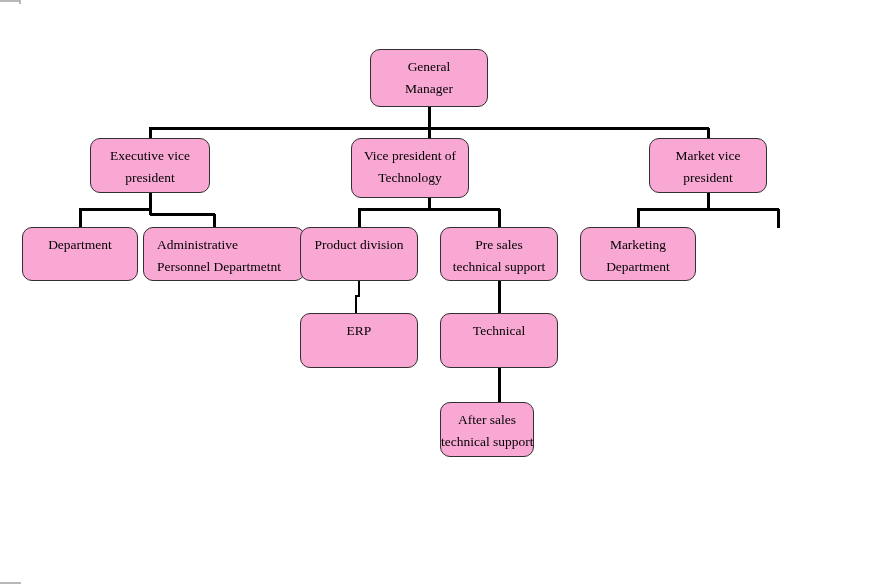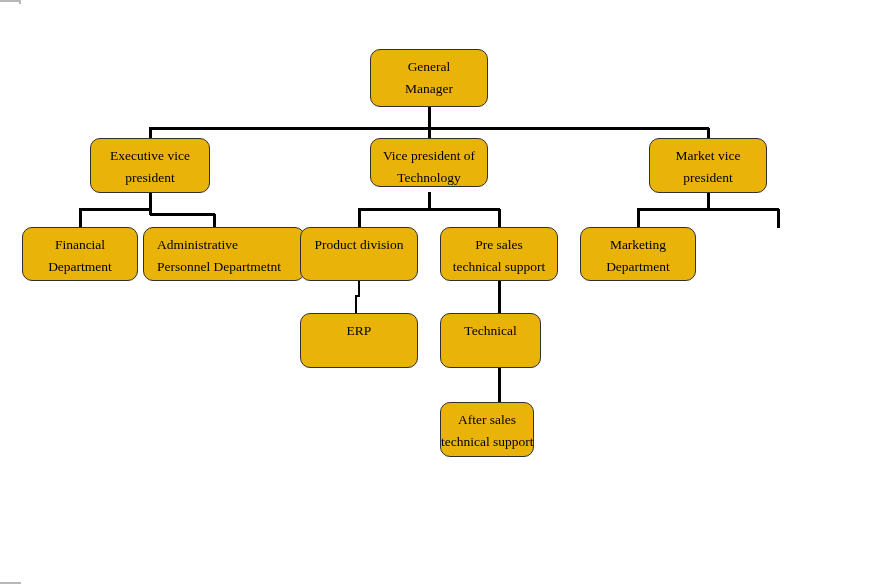--- a/index.html
+++ b/index.html
@@ -18,43 +18,43 @@
     background: #ffffff;
   }
   #connectors {
     position: absolute;
     left: 0; top: 0;
     width: 891px; height: 585px;
   }
   .node {
     position: absolute;
     box-sizing: border-box;
-    background: #eab308;
+    background: #f9a8d4;
     border: 1.4px solid #303030;
     border-radius: 10px;
     font-size: 13.5px;
     color: #000000;
     text-align: center;
     padding-top: 6px;
     line-height: 22px;
   }
   .node .l { display: block; white-space: nowrap; }
 
   .n-general_manager            { left: 370px; top: 49px;  width: 118px; height: 58px; }
   .n-executive_vp               { left: 90px;  top: 138px; width: 120px; height: 55px; }
-  .n-vp_technology              { left: 370px; top: 138px; width: 118px; height: 49px; }
+  .n-vp_technology              { left: 351px; top: 138px; width: 118px; height: 60px; }
   .n-market_vp                  { left: 649px; top: 138px; width: 118px; height: 55px; }
   .n-financial_department       { left: 22px;  top: 227px; width: 116px; height: 54px; }
   .n-administrative_personnel   { left: 143px; top: 227px; width: 162px; height: 54px; text-align: left; padding-left: 13px; }
   .n-product_division           { left: 300px; top: 227px; width: 118px; height: 54px; }
   .n-pre_sales_support          { left: 440px; top: 227px; width: 118px; height: 54px; }
   .n-marketing_department       { left: 580px; top: 227px; width: 116px; height: 54px; }
   .n-customer_service           { left: 718px; top: 227px; width: 118px; height: 54px; }
   .n-erp                        { left: 300px; top: 313px; width: 118px; height: 55px; }
-  .n-technical_support_for_sale { left: 440px; top: 313px; width: 101px; height: 55px; }
+  .n-technical_support_for_sale { left: 440px; top: 313px; width: 118px; height: 55px; }
   .n-after_sales_support        { left: 440px; top: 402px; width: 94px; height: 55px; }
 </style>
 </head>
 <body>
 
 <div id="canvas">
 
   <svg id="connectors" viewBox="0 0 891 585" shape-rendering="crispEdges">
 
     <path d="M0,1 L21,1 M20,0 L20,4" stroke="#b8b8b8" stroke-width="2" fill="none"></path>
@@ -89,21 +89,20 @@
     <span class="l">Vice president of</span>
     <span class="l">Technology</span>
   </div>
 
   <div class="node n-market_vp">
     <span class="l">Market vice</span>
     <span class="l">president</span>
   </div>
 
   <div class="node n-financial_department">
-    <span class="l">Financial</span>
     <span class="l">Department</span>
   </div>
 
   <div class="node n-administrative_personnel">
     <span class="l">Administrative</span>
     <span class="l">Personnel Departmetnt</span>
   </div>
 
   <div class="node n-product_division">
     <span class="l">Product division</span>

